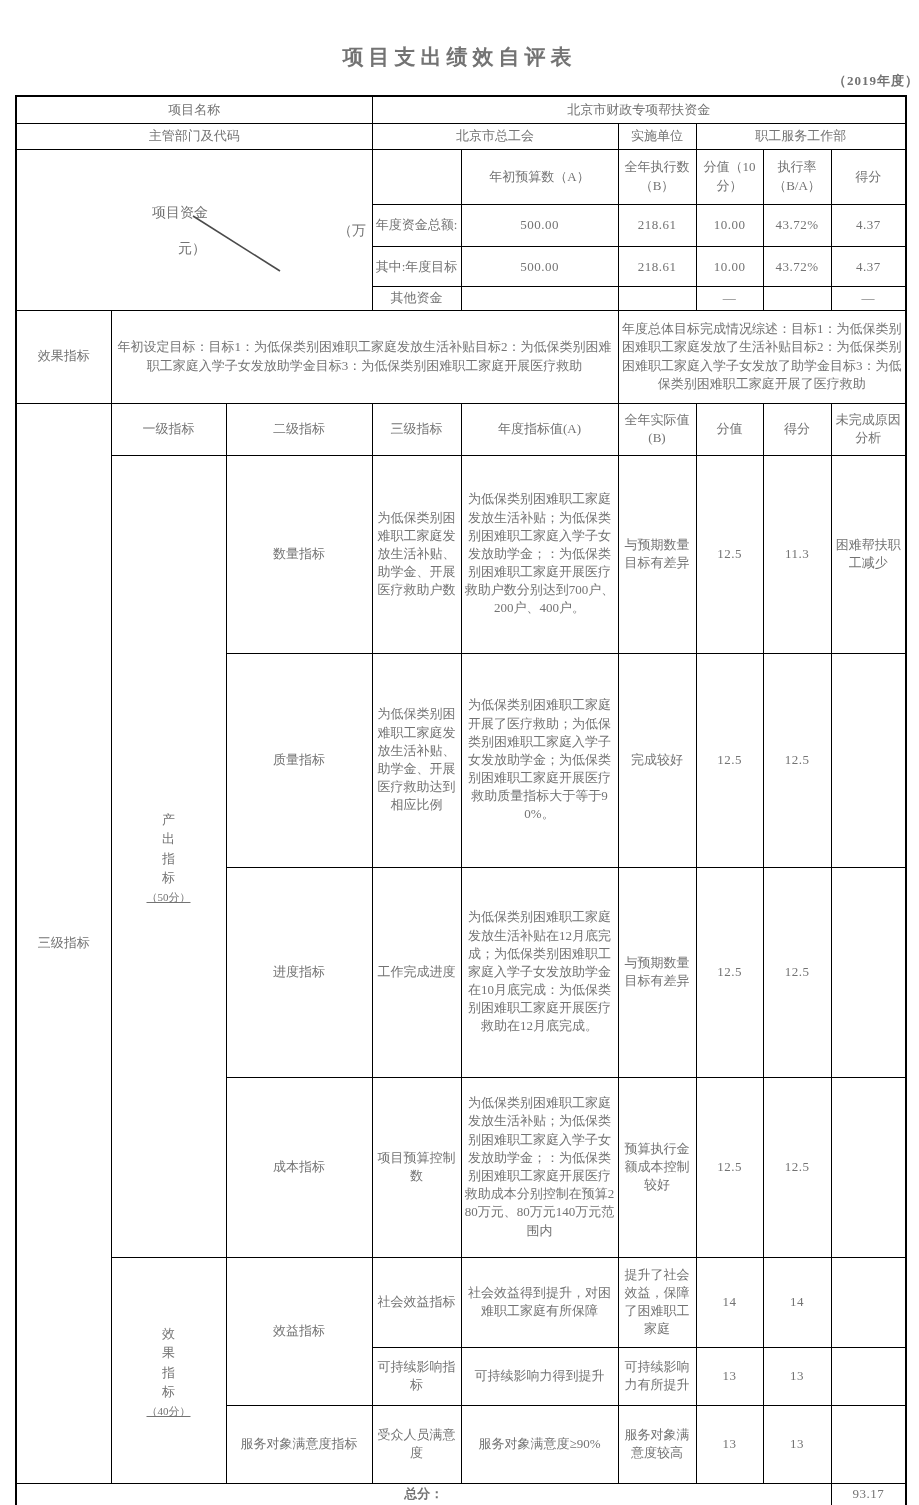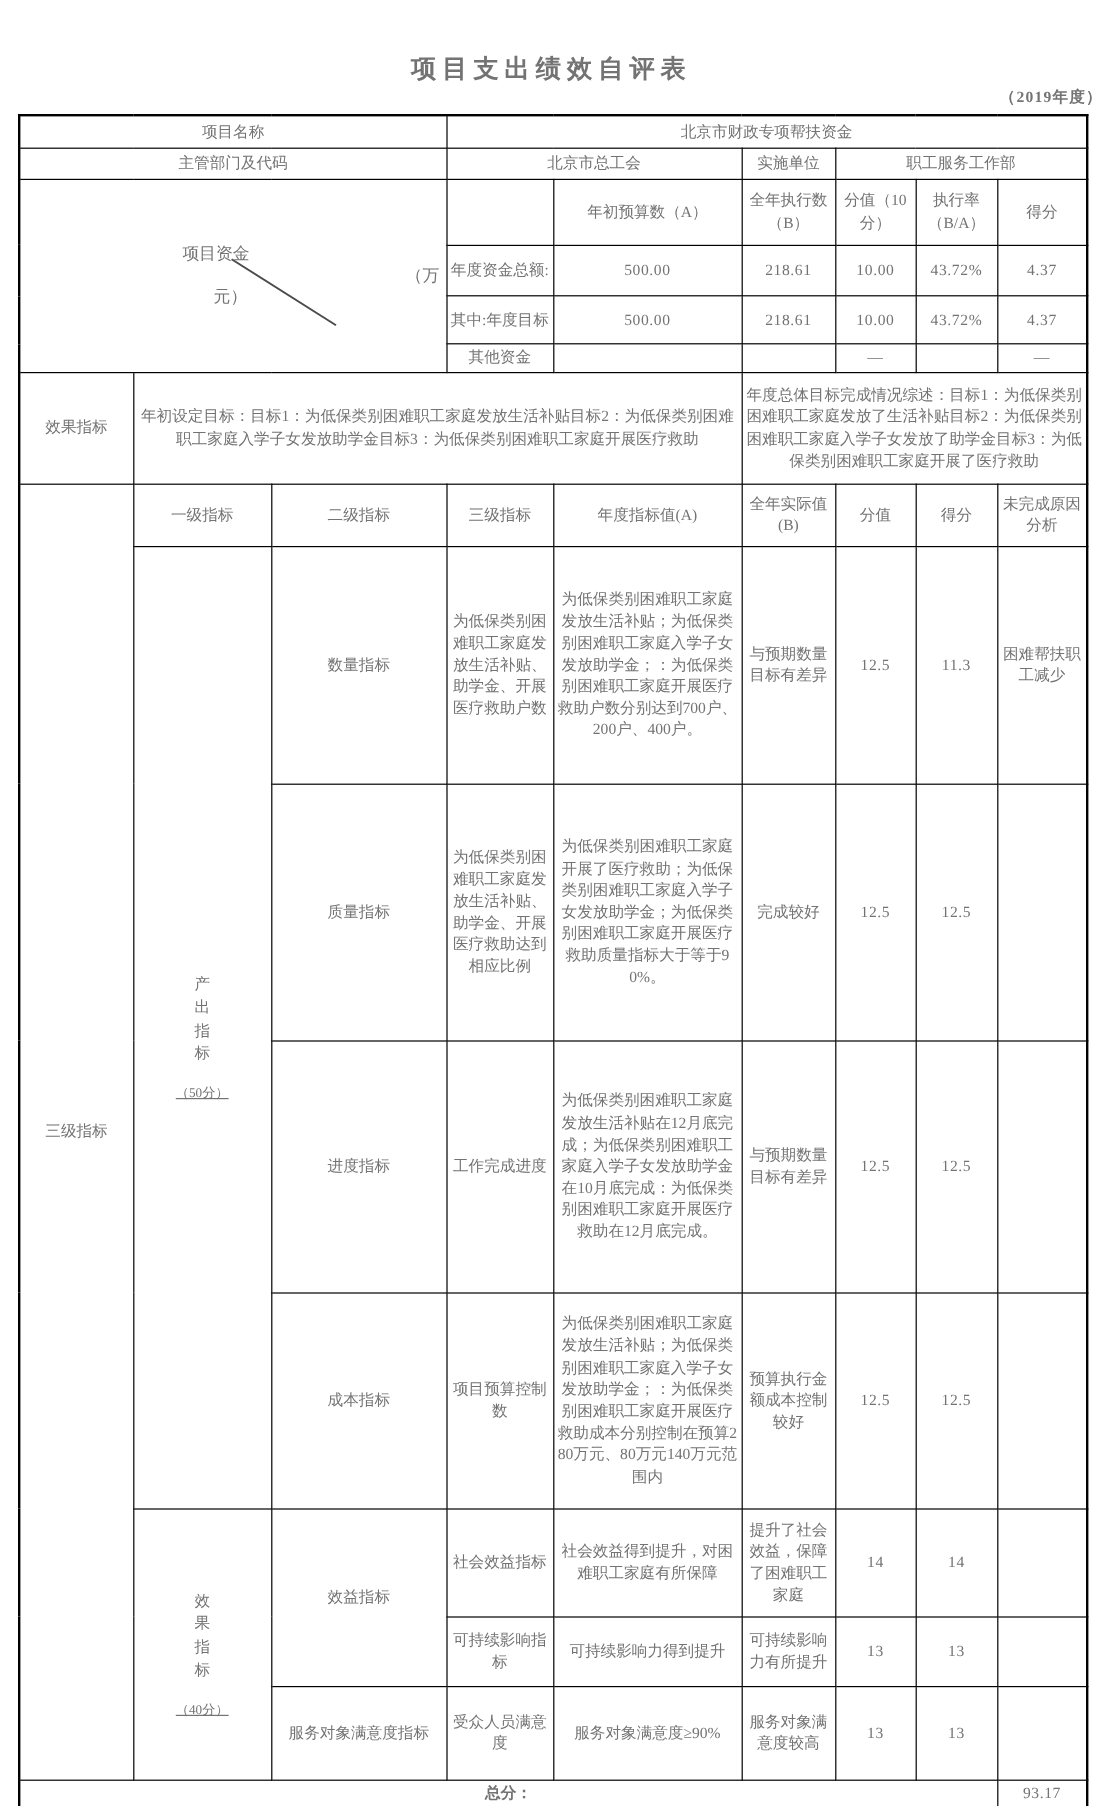--- a/index.html
+++ b/index.html
@@ -29,21 +29,21 @@
   tr.r5{height:40px} tr.r6{height:23px} tr.r7{height:93px} tr.r8{height:52px}
   tr.r9{height:198px} tr.r10{height:214px} tr.r11{height:210px} tr.r12{height:180px}
   tr.r13{height:90px} tr.r14{height:58px} tr.r15{height:78px} tr.r16{height:24px}
   .fund-label-cell{padding:0;}
   .fund-label-box{position:relative;width:100%;height:158px;}
   .flp{position:absolute;white-space:nowrap;font-size:14px;}
   .flp0{left:132px;top:52px;}
   .flp1{left:318px;top:70px;}
   .flp2{left:158px;top:88px;}
   .diag{position:absolute;left:0;top:0;}
-  .v-label{width:15px;margin:16px auto;word-break:break-all;line-height:1.5;}
+  .v-label{width:15px;margin:2px auto;word-break:break-all;line-height:1.5;}
   .v-sub{white-space:nowrap;font-size:11px;line-height:1.3;text-decoration:underline;}
   .total-label{font-weight:bold;}
   .num{letter-spacing:0.5px;margin-left:16px;}
 </style>
 </head>
 <body>
 
 <div class="page">
   <div class="title">项目支出绩效自评表</div>
   <div class="subtitle">（2019年度）</div>

